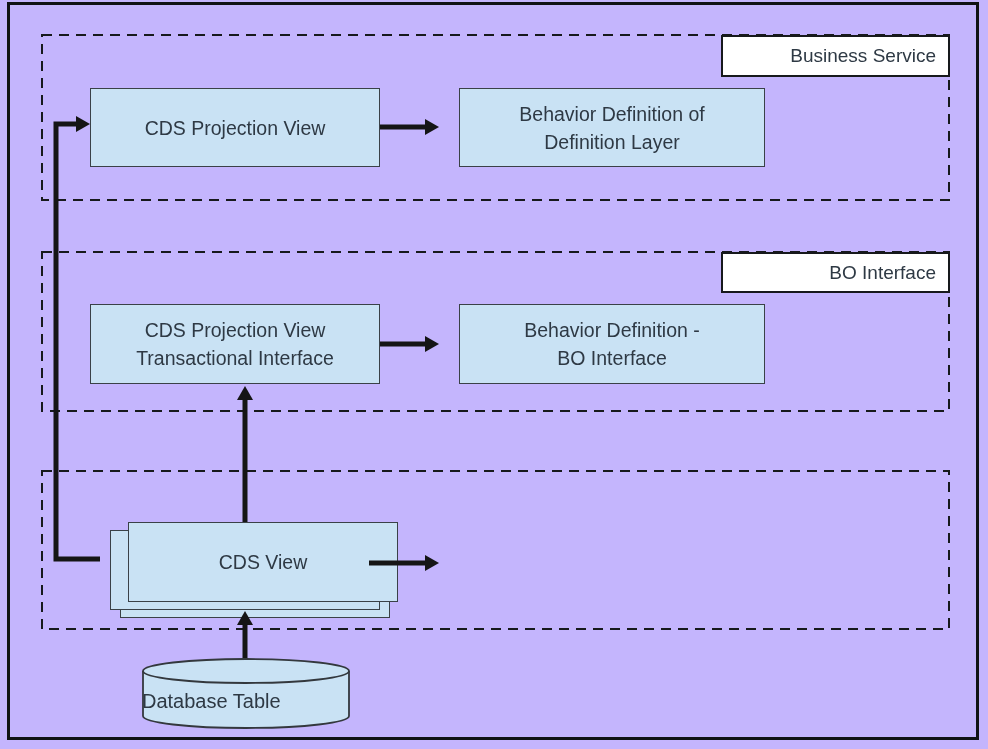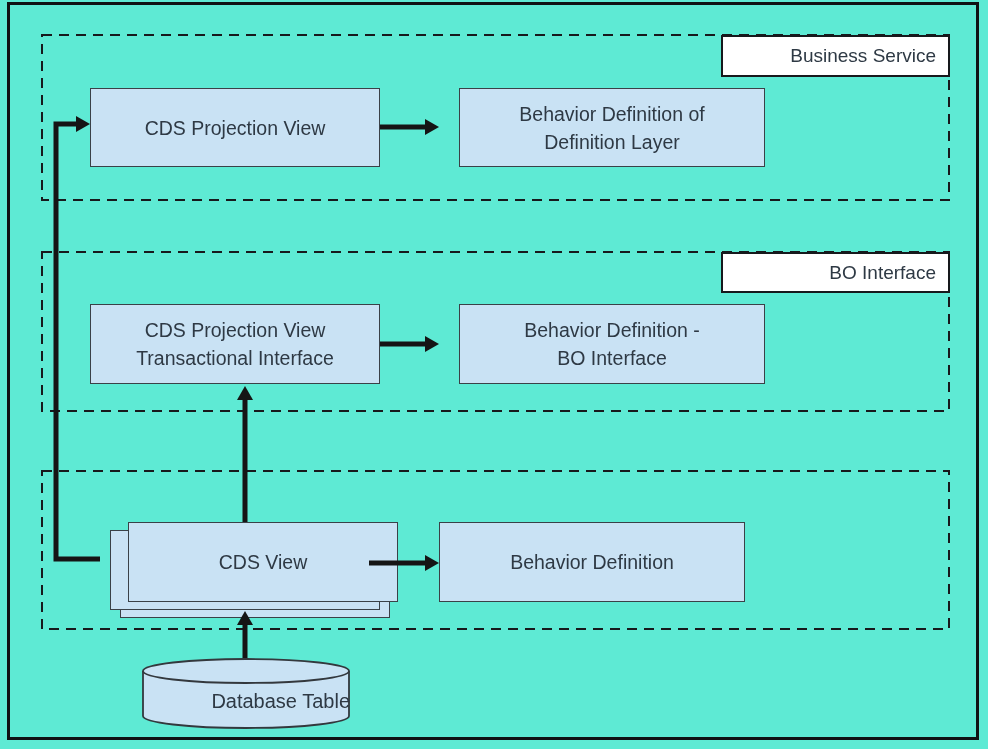--- a/index.html
+++ b/index.html
@@ -5,21 +5,21 @@
   html, body {
     margin: 0;
     padding: 0;
     background: #ffffff;
     font-family: "Liberation Sans", "DejaVu Sans", sans-serif;
   }
   #stage {
     position: relative;
     width: 988px;
     height: 749px;
-    background: #5eead4;
+    background: #c4b5fd;
     overflow: hidden;
   }
   #outer-frame {
     position: absolute;
     left: 7px; top: 2px;
     width: 972px; height: 738px;
     border: 3px solid #101214;
     box-sizing: border-box;
   }
   svg.layer {
@@ -59,21 +59,21 @@
     line-height: 28px;
     color: #2e3944;
     white-space: nowrap;
   }
   .node.ghost { z-index: 2; }
   .cyl-label {
     position: absolute;
     z-index: 5;
     left: 142px; top: 690px;
     width: 208px;
-    text-align: right;
+    text-align: left;
     font-size: 20px;
     color: #2e3944;
     white-space: nowrap;
   }
 </style>
 </head>
 <body>
 
 <div id="stage">
 
@@ -103,23 +103,20 @@
   <div class="node" style="left:459px; top:304px; width:306px; height:80px;">
     <span>Behavior Definition -</span>
     <span>BO Interface</span>
   </div>
 
   <div class="node ghost" style="left:120px; top:538px; width:270px; height:80px;"></div>
   <div class="node ghost" style="left:110px; top:530px; width:270px; height:80px;"></div>
   <div class="node" style="left:100px; top:522px; width:270px; height:80px;margin-left:28px;">
     <span>CDS View</span>
   </div>
-  <div class="node" style="left:439px; top:522px; width:306px; height:80px;">
-    <span>Behavior Definition</span>
-  </div>
 
   <svg class="layer arrows" viewBox="0 0 988 749">
 
     <path d="M100,559 L56,559 L56,124 L78,124" fill="none" stroke="#151515" stroke-width="5" stroke-linejoin="miter"></path>
     <polygon points="90,124 76,116 76,132" fill="#151515"></polygon>
 
     <path d="M380,127 L427,127" fill="none" stroke="#151515" stroke-width="5"></path>
     <polygon points="439,127 425,119 425,135" fill="#151515"></polygon>
 
     <path d="M380,344 L427,344" fill="none" stroke="#151515" stroke-width="5"></path>

